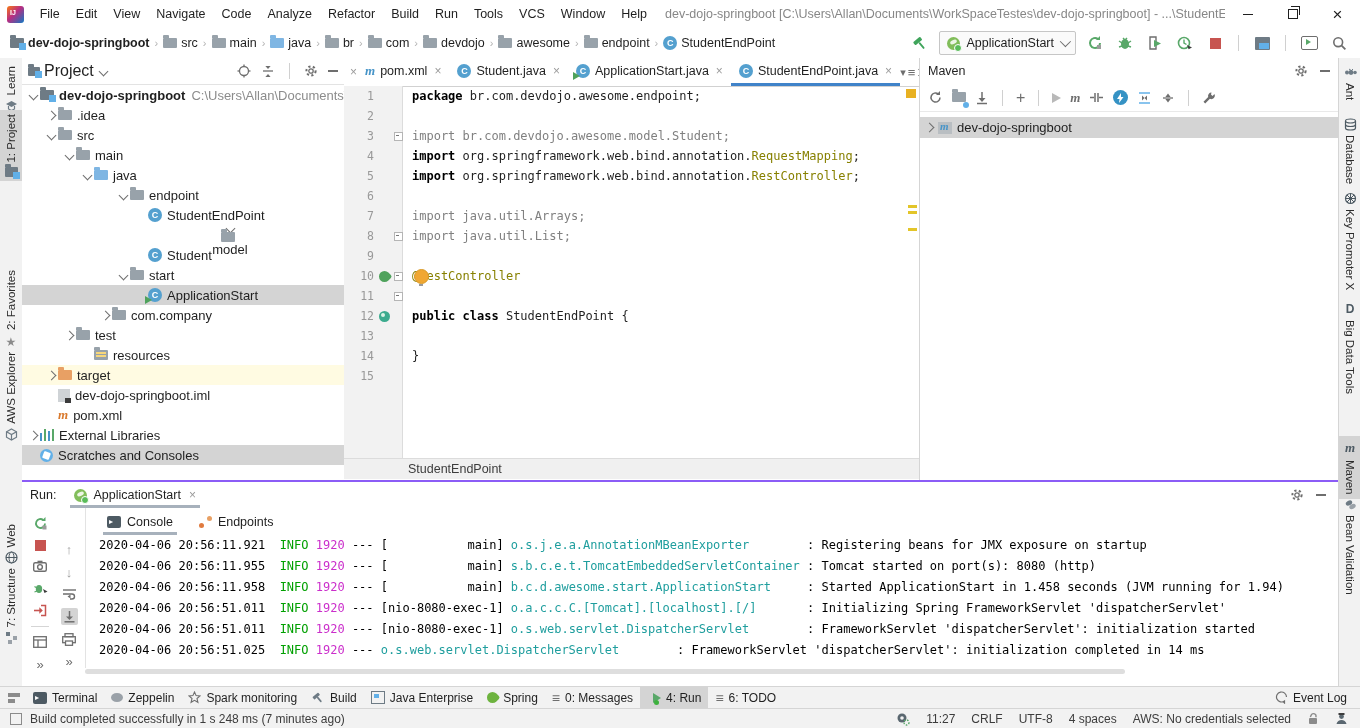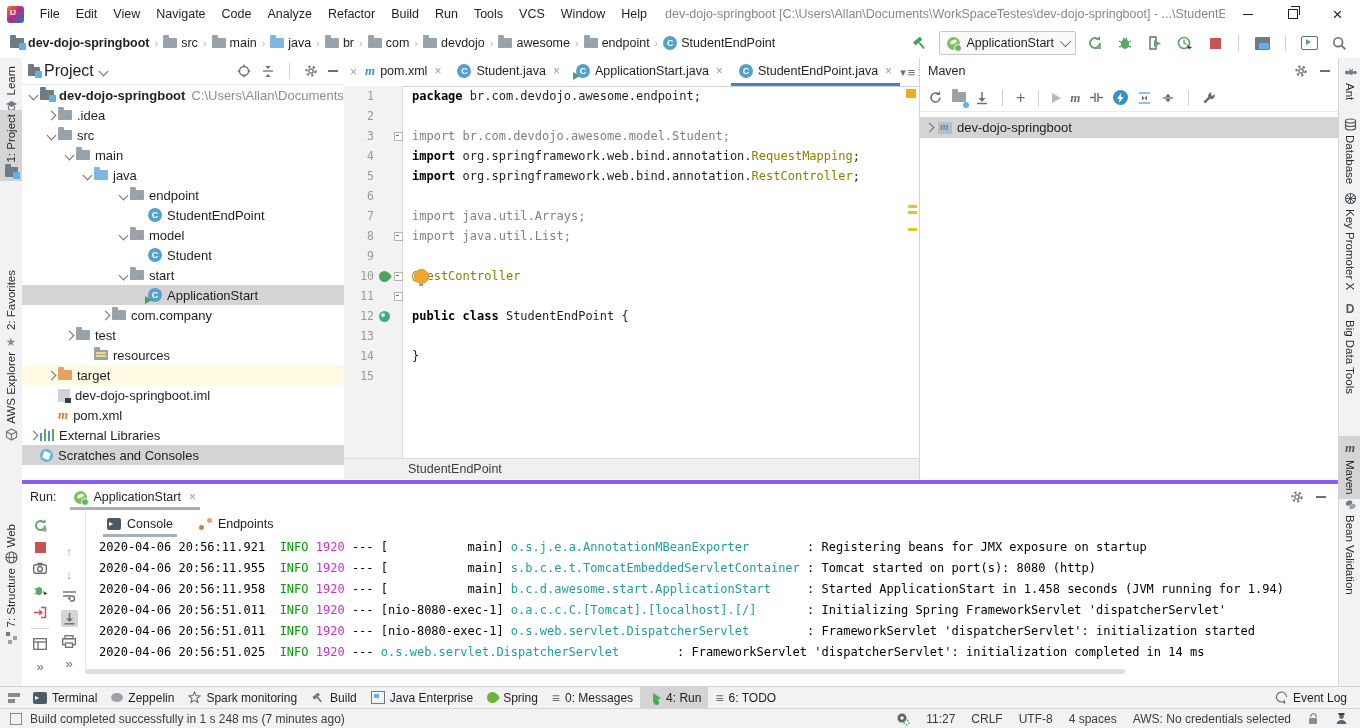--- a/index.html
+++ b/index.html
@@ -127,21 +127,21 @@
   .mhead-icons{margin-left:auto;display:flex;gap:12px;align-items:center;}
   .mtools{height:27px;display:flex;align-items:center;gap:9px;padding:0 8px;border-bottom:1px solid #e9e9e9;}
   .mrow{height:21px;display:flex;align-items:center;background:#d4d4d4;font-size:13px;gap:5px;padding-left:6px;margin-top:5px;}
   .mvnmod{width:14px;height:12px;background:#b9bec2;position:relative;}
   .mvnmod::after{content:"m";position:absolute;left:2px;top:-2px;color:#4694c8;font-weight:bold;font-style:italic;font-size:11px;font-family:"Liberation Serif",serif;}
   .boltc{width:15px;height:15px;border-radius:50%;background:#3592c4;display:flex;align-items:center;justify-content:center;}
   .minus{width:10px;height:2px;background:#6e6e6e;}
   .playt{border-left:9px solid #b9b9b9;border-top:5px solid transparent;border-bottom:5px solid transparent;width:0;height:0;}
 
   
-  #runpanel{left:22px;top:480px;width:1316px;height:206px;background:#fff;border-top:4px solid #8b5cf6;box-sizing:border-box;}
+  #runpanel{left:22px;top:480px;width:1316px;height:206px;background:#fff;border-top:2px solid #8b5cf6;box-sizing:border-box;}
   .rhead{height:26px;display:flex;align-items:center;padding-left:8px;font-size:12.5px;}
   .rtab{display:flex;align-items:center;gap:6px;margin-left:14px;height:26px;position:relative;padding:0 4px;}
   .rtab .ul{position:absolute;left:0;bottom:0;height:3px;width:100%;background:#a7b1bc;}
   .rhead-icons{margin-left:auto;display:flex;gap:12px;align-items:center;padding-right:12px;}
   .rtoolcol{position:absolute;left:0;top:26px;width:63px;height:160px;border-right:1px solid #e3e3e3;}
   .rcol1{position:absolute;left:8px;top:8px;display:flex;flex-direction:column;gap:9px;align-items:center;width:20px;}
   .rcol2{position:absolute;left:36px;top:34px;display:flex;flex-direction:column;gap:8px;align-items:center;width:22px;}
   .selbox{background:#d4d4d4;border-radius:2px;padding:2px;}
   .ctabs{position:absolute;left:63px;top:26px;right:0;height:27px;display:flex;align-items:center;gap:26px;padding-left:22px;}
   .ctab{display:flex;align-items:center;gap:6px;height:27px;position:relative;font-size:12.5px;}
@@ -485,21 +485,21 @@
           <span class="tw">
             <span class="chev-dn"></span>
           </span>
           <span class="ticon folder"></span>
           <span>endpoint</span>
         </div>
       <div class="trow" style="padding-left:126px;">
           <span class="ticon cicon"></span>
           <span>StudentEndPoint</span>
         </div>
-      <div class="trow" style="padding-left:94px;">
+      <div class="trow" style="padding-left:94px;flex-direction:column;">
           <span class="tw">
             <span class="chev-dn"></span>
           </span>
           <span class="ticon folder"></span>
           <span>model</span>
         </div>
       <div class="trow" style="padding-left:126px;">
           <span class="ticon cicon"></span>
           <span>Student</span>
         </div>

